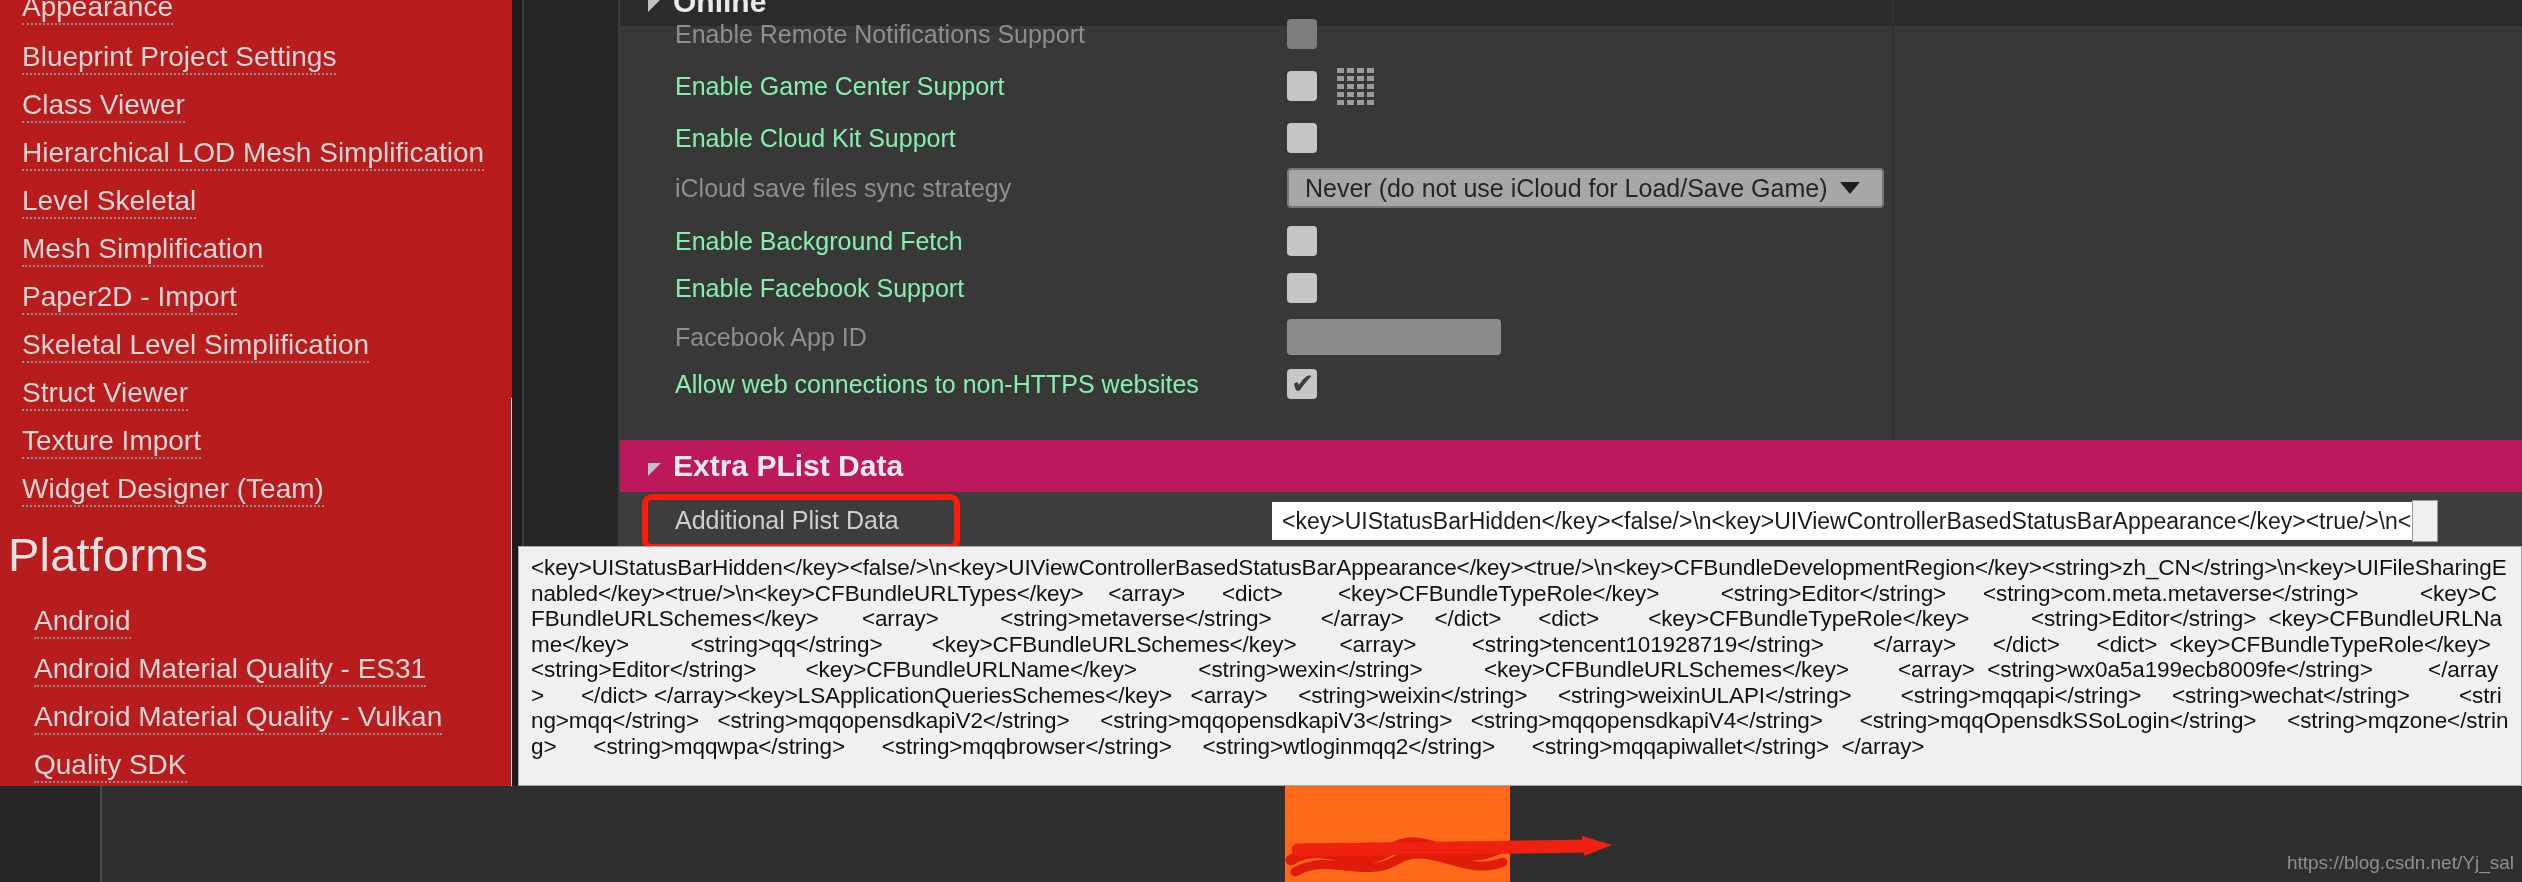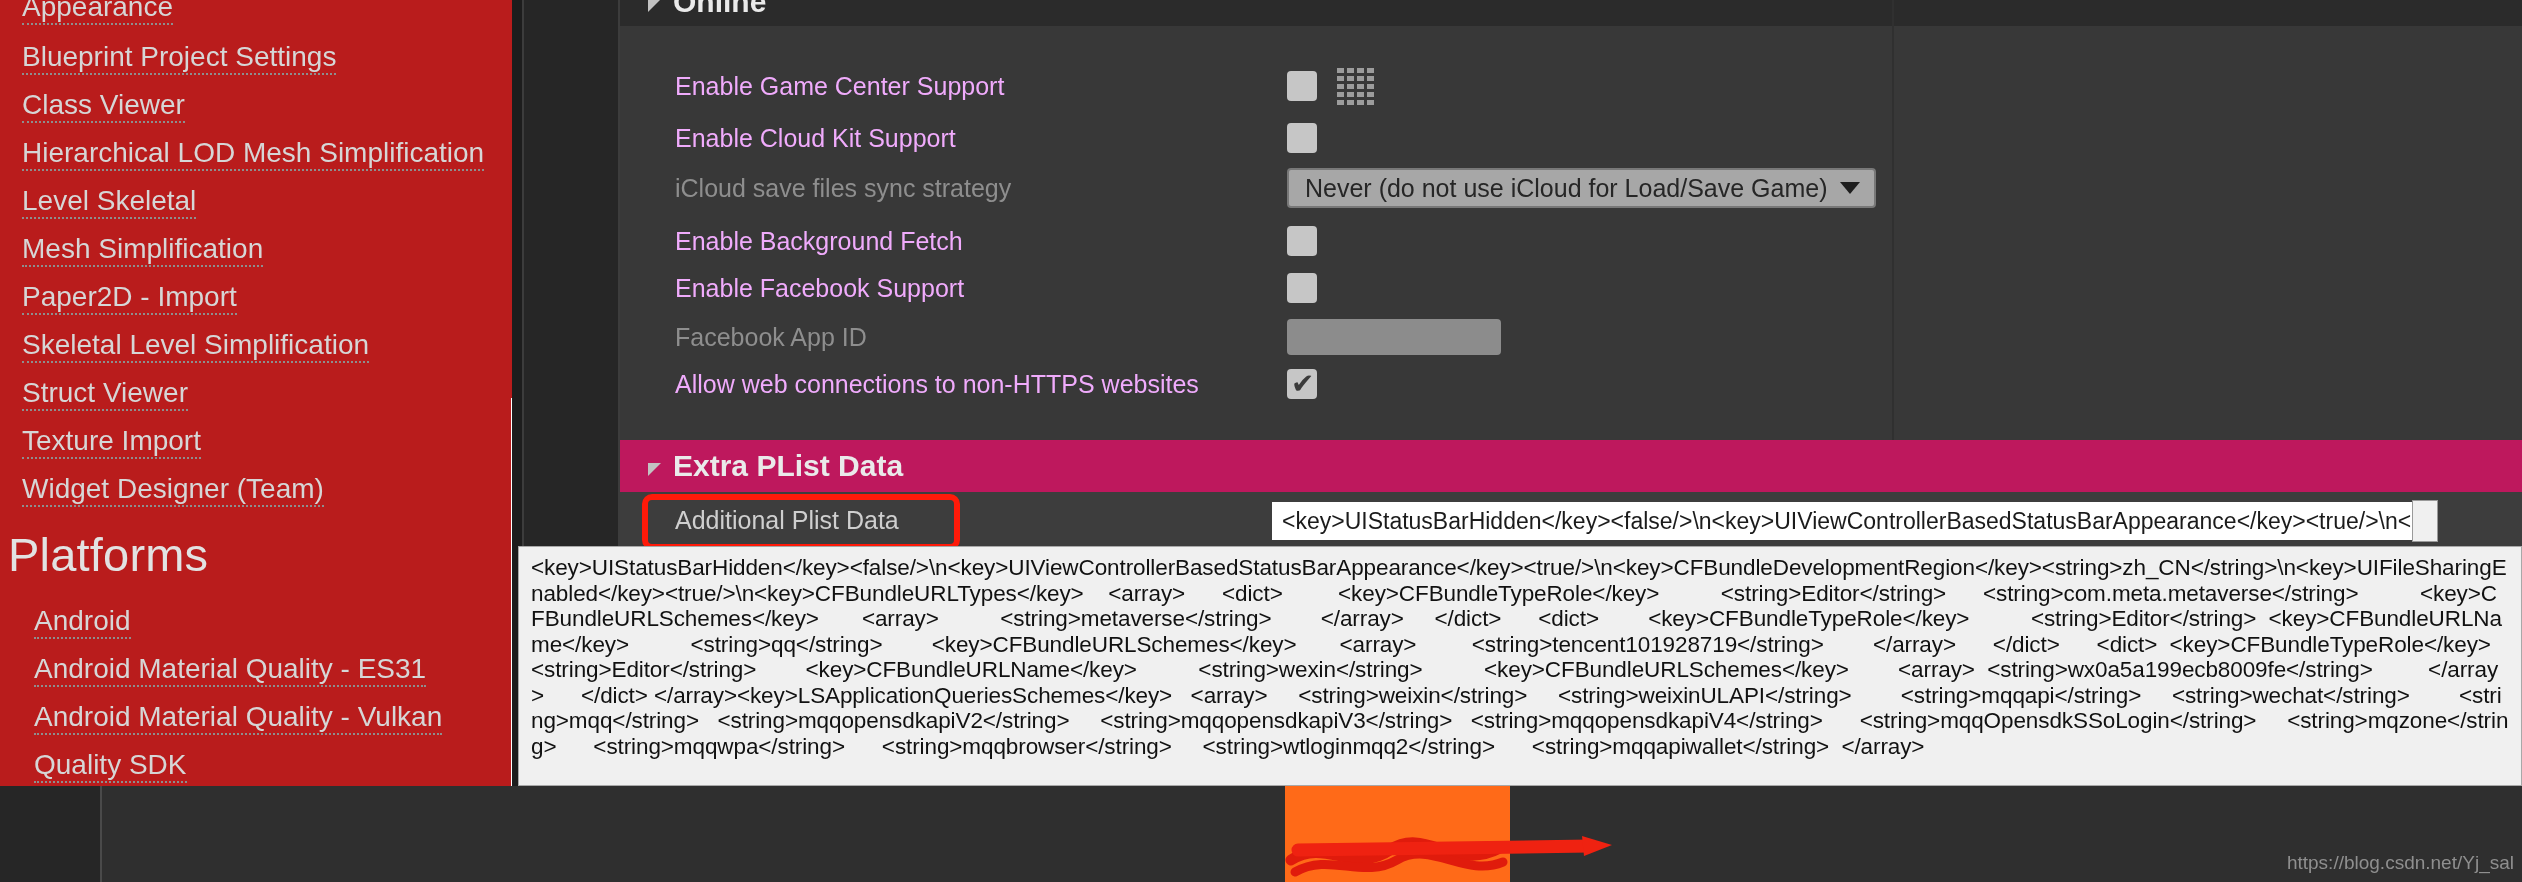--- a/index.html
+++ b/index.html
@@ -82,21 +82,21 @@
     margin-top:6px;
   }
   .prop-row{
     position:absolute;left:0;width:1902px;height:48px;
   }
   .prop-row .name{
     position:absolute;left:0;top:0;width:652px;height:48px;
     display:flex;align-items:center;
     padding-left:55px;
     box-sizing:border-box;
-    color:#f0abfc;
+    color:#86efac;
     font-size:25px;
     white-space:nowrap;
   }
   .prop-row.disabled .name{color:#8e8e8e;}
   .prop-row .value{
     position:absolute;left:652px;top:0;right:0;height:48px;
     display:flex;align-items:center;
     padding-left:15px;
     box-sizing:border-box;
   }
@@ -125,21 +125,21 @@
     grid-template-rows:repeat(5,5px);
     gap:3px 3px;
   }
   .grid-icon i{display:block;background:#9c9c9c;}
   .combo{
     height:40px;
     background:#a7a7a7;
     border:2px solid #787878;
     border-radius:4px;
     display:flex;align-items:center;
-    padding:0 14px 0 16px;
+    padding:0 22px 0 16px;
     color:#262626;
     font-size:25px;
     white-space:nowrap;
     box-sizing:border-box;
   }
   .combo-caret2{
     width:0;height:0;
     border-left:10px solid transparent;
     border-right:10px solid transparent;
     border-top:12px solid #1e1e1e;
@@ -275,20 +275,26 @@
 
 <div id="panel">
 
   <div class="cat-header" style="top:-22px;height:48px;">
     <span class="cat-caret"></span>
     <span>Online</span>
   </div>
 
   <div id="name-col-divider"></div>
 
+  <div class="prop-row disabled" style="top:10px;">
+    <div class="name">Enable Remote Notifications Support</div>
+    <div class="value">
+      <span class="checkbox dim"></span>
+    </div>
+  </div>
 
   <div class="prop-row" style="top:62px;">
     <div class="name">Enable Game Center Support</div>
     <div class="value">
       <span class="checkbox"></span>
       <span class="grid-icon">
         <i></i>
           <i></i>
           <i></i>
           <i></i>

